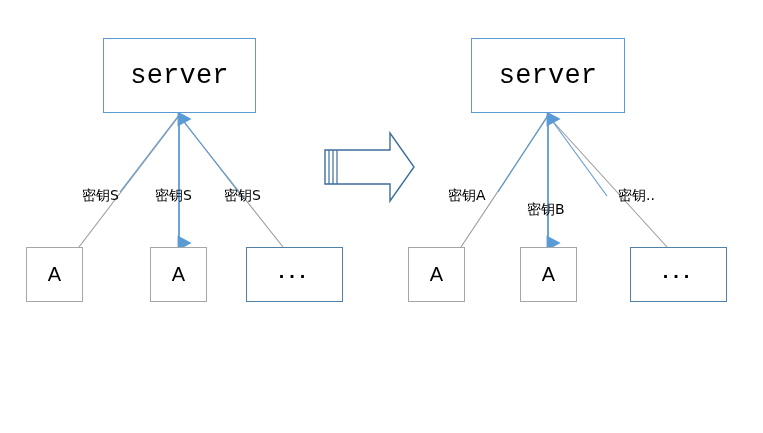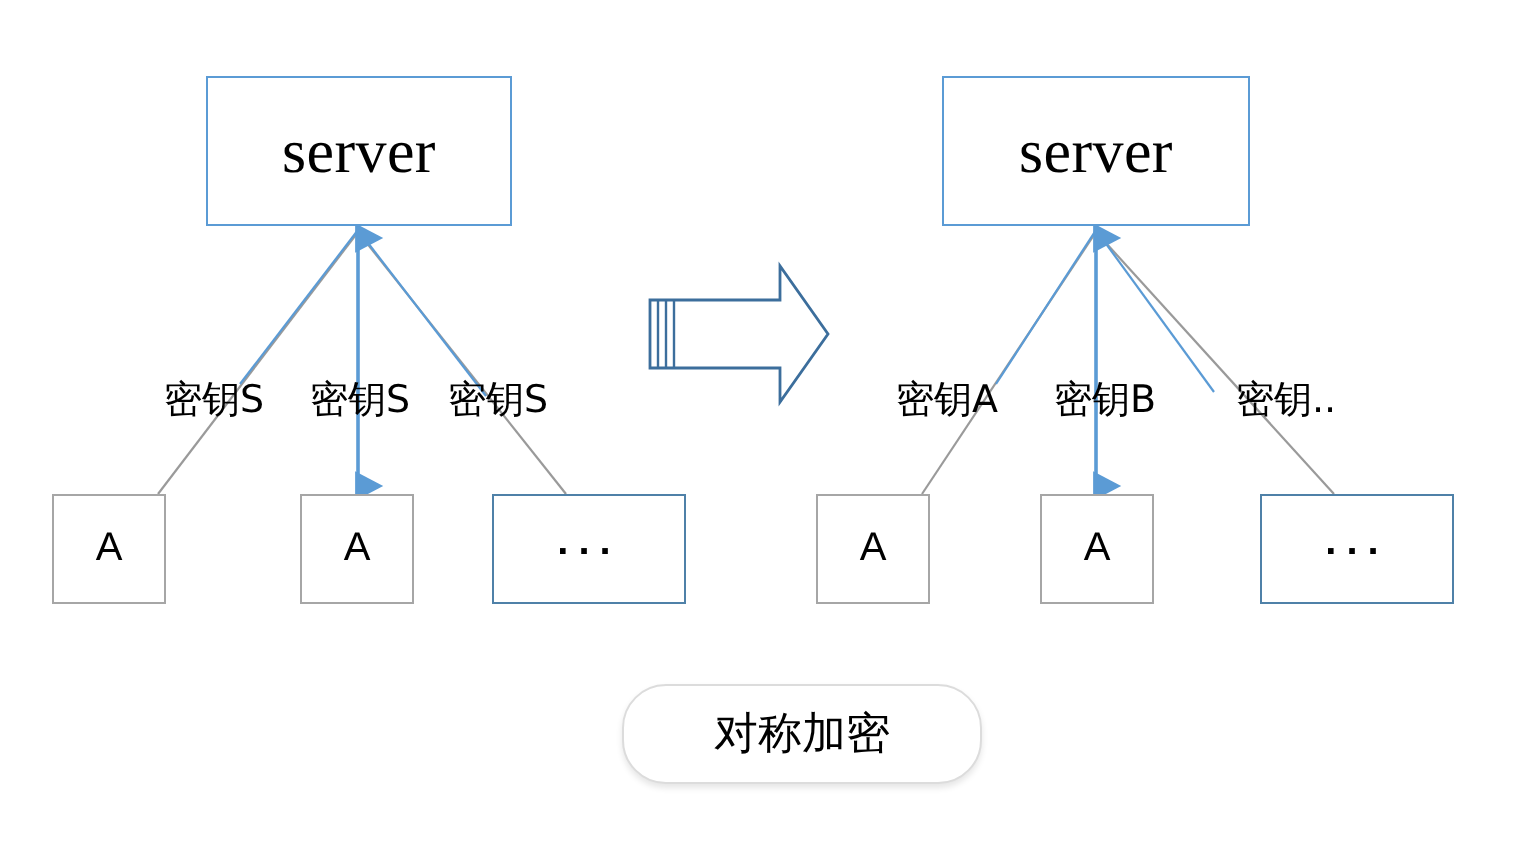--- a/index.html
+++ b/index.html
@@ -29,43 +29,43 @@
     position: absolute;
     box-sizing: border-box;
     background: #ffffff;
     display: flex;
     align-items: center;
     justify-content: center;
     color: #000000;
   }
   .server-node {
     border: 1.3px solid #5b9bd5;
-    font-size: 31px;
-    font-family: Liberation Serif, serif;
+    font-size: 27px;
+    font-family: Liberation Mono, monospace;
     letter-spacing: 0.2px;
   }
   .leaf-node {
     border: 1.2px solid #a6a6a6;
     font-size: 20px;
     font-family: "Liberation Sans", "DejaVu Sans", sans-serif;
   }
   .ellipsis-node {
     border: 1.3px solid #4f81a8;
     font-size: 20px;
     font-weight: bold;
     letter-spacing: 5px;
     font-family: "Liberation Sans", "DejaVu Sans", sans-serif;
   }
   .ellipsis-node .dots {
     display: inline-block;
     transform: translateY(-3px);
   }
   .key-label {
     position: absolute;
-    font-size: 19px;
+    font-size: 14px;
     color: #000000;
     white-space: nowrap;
     font-family: "DejaVu Sans", "Liberation Sans", sans-serif;
     letter-spacing: 0px;
   }
   .caption-pill {
     position: absolute;
     box-sizing: border-box;
     border: 1.2px solid #dcdcdc;
     border-radius: 22px;
@@ -140,30 +140,27 @@
     <line x1="11" y1="22" x2="11" y2="56" stroke="#3c6e9c" stroke-width="1.2"></line>
     <line x1="15" y1="22" x2="15" y2="56" stroke="#3c6e9c" stroke-width="1.2"></line>
     <line x1="19" y1="22" x2="19" y2="56" stroke="#3c6e9c" stroke-width="1.2"></line>
   </svg>
 
   <div class="node server-node" style="left:471px; top:38px; width:154px; height:75px;">
     <span>server</span>
   </div>
 
   <div class="key-label" style="left:448px; top:187px;">密钥A</div>
-  <div class="key-label" style="left:527px; top:187px;">密钥B</div>
+  <div class="key-label" style="left:527px; top:201px;">密钥B</div>
   <div class="key-label" style="left:605px; top:187px;margin-left:13px;">密钥..</div>
 
   <div class="node leaf-node" style="left:408px; top:247px; width:57px; height:55px;">
     <span>A</span>
   </div>
   <div class="node leaf-node" style="left:520px; top:247px; width:57px; height:55px;">
     <span>A</span>
   </div>
   <div class="node ellipsis-node" style="left:630px; top:247px; width:97px; height:55px;">
     <span class="dots">...</span>
   </div>
 
-  <div class="caption-pill" style="left:311px; top:342px; width:180px; height:50px;">
-    <span>对称加密</span>
-  </div>
 
 </div>
 
 </body></html>

